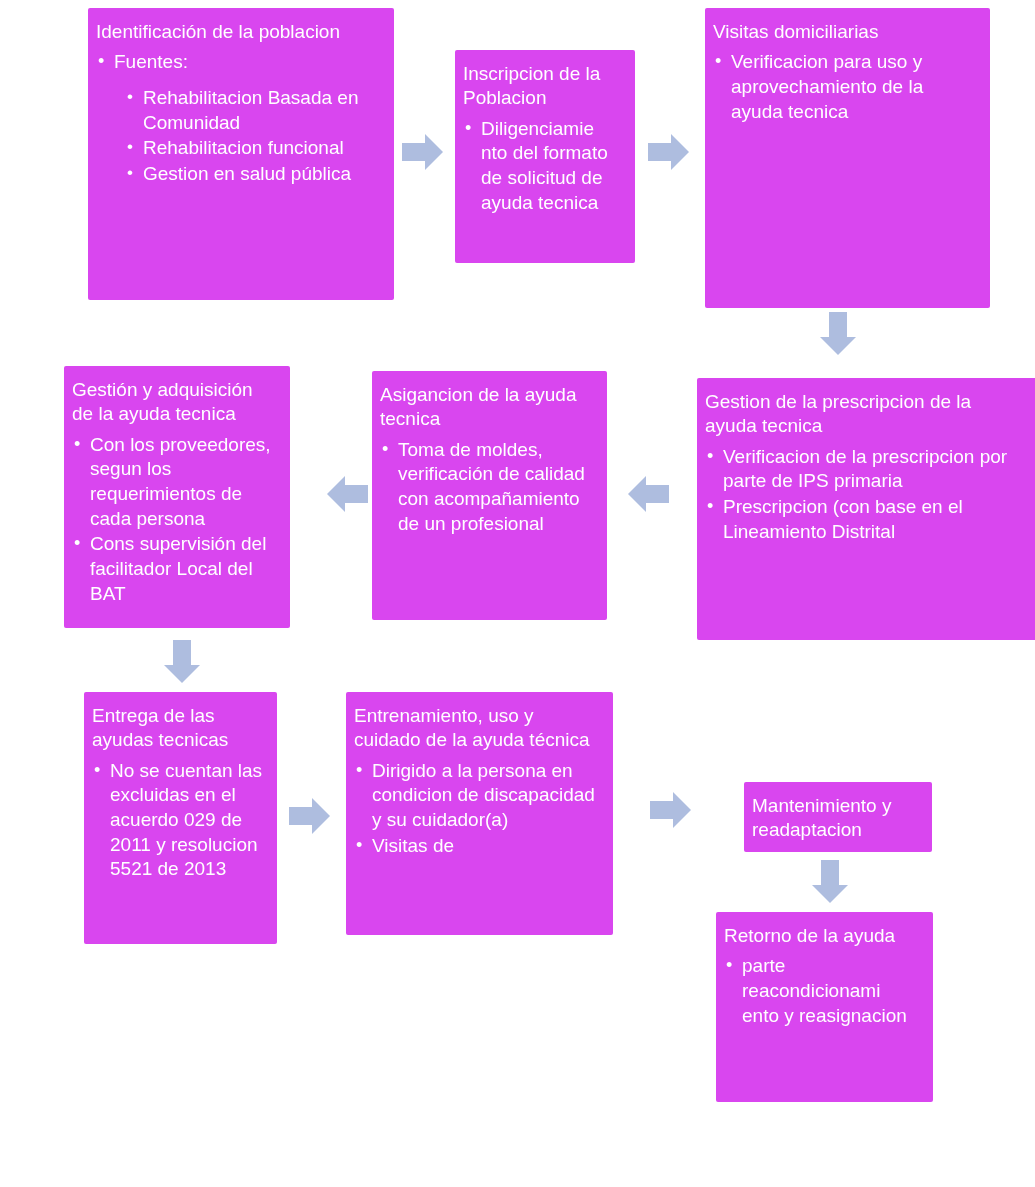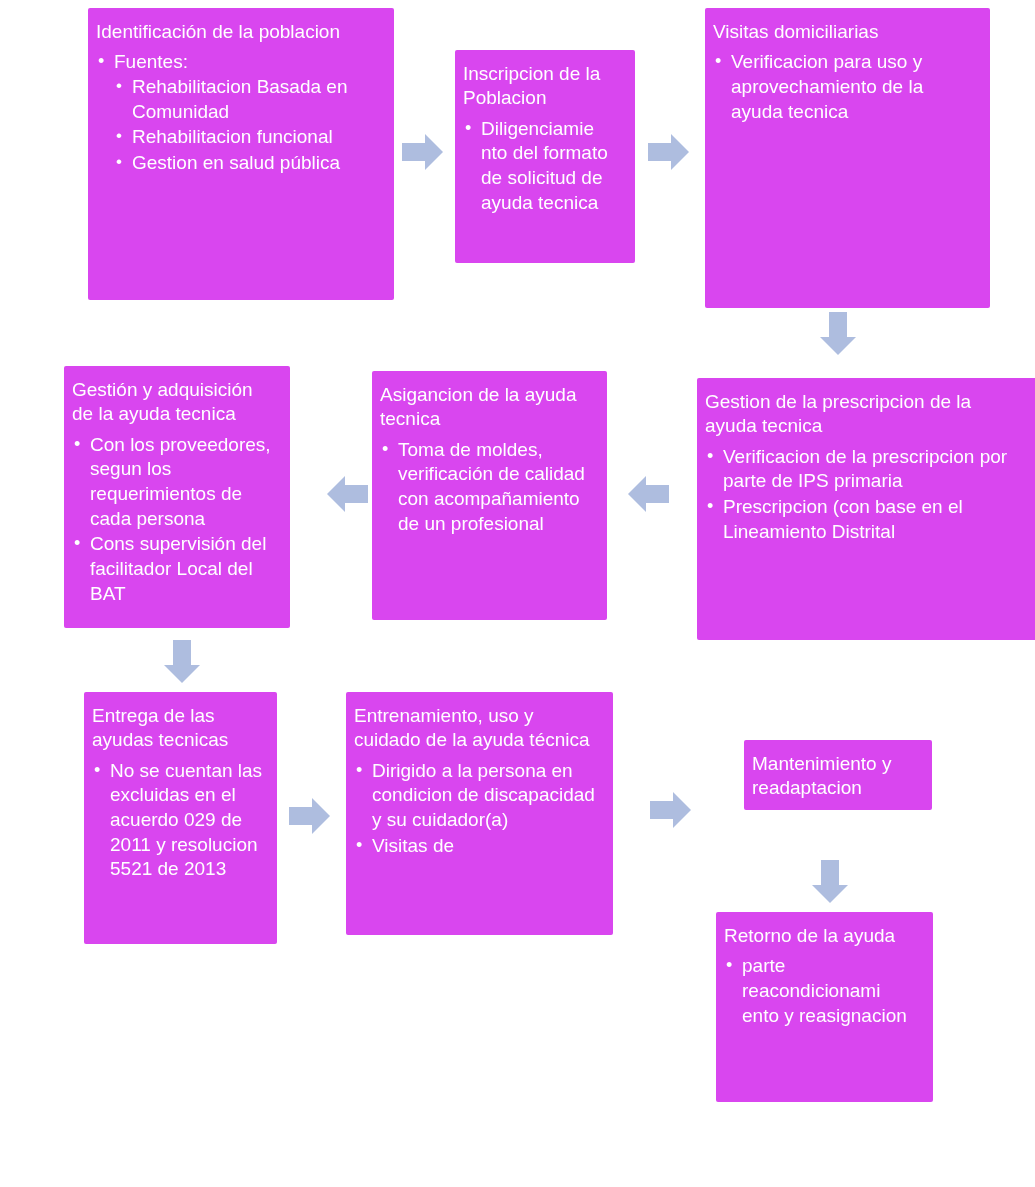--- a/index.html
+++ b/index.html
@@ -48,21 +48,21 @@
   .bullets > li::before {
     content: "\2022";
     position: absolute;
     left: 2px;
     top: 0;
     font-size: 18px;
     line-height: 1.3;
   }
   .bullets .sub {
     list-style: none;
-    margin: 0;
+    margin: 11px;
     padding: 0;
   }
   .bullets .sub > li {
     position: relative;
     padding-left: 18px;
     font-size: 19px;
     line-height: 1.3;
     margin-bottom: 1px;
   }
   .bullets .sub > li::before {
@@ -82,21 +82,21 @@
 
   
   #node-identificacion { left: 88px;  top: 8px;   width: 306px; height: 292px; }
   #node-inscripcion    { left: 455px; top: 50px;  width: 180px; height: 213px; }
   #node-visitas        { left: 697px; top: 8px;   width: 285px; height: 300px; margin-left: 8px; }
   #node-prescripcion   { left: 697px; top: 378px; width: 342px; height: 262px; }
   #node-asignacion     { left: 372px; top: 371px; width: 235px; height: 249px; }
   #node-gestion        { left: 64px;  top: 366px; width: 226px; height: 262px; }
   #node-entrega        { left: 84px;  top: 692px; width: 193px; height: 252px; }
   #node-entrenamiento  { left: 346px; top: 692px; width: 267px; height: 243px; }
-  #node-mantenimiento  { left: 744px; top: 740px; width: 188px; height: 70px;  }
+  #node-mantenimiento  { left: 744px; top: 782px; width: 188px; height: 70px;  }
   #node-retorno        { left: 716px; top: 912px; width: 217px; height: 190px; }
 
   #node-mantenimiento .node-title { margin-bottom: 0; }
   #node-mantenimiento { display: flex; align-items: center; }
 
   
   #arrow-ident-to-inscr { left: 402px; top: 132px; }
   #arrow-inscr-to-visit { left: 648px; top: 132px; }
   #arrow-visit-to-presc { left: 818px; top: 312px; }
   #arrow-presc-to-asign { left: 626px; top: 474px; }

